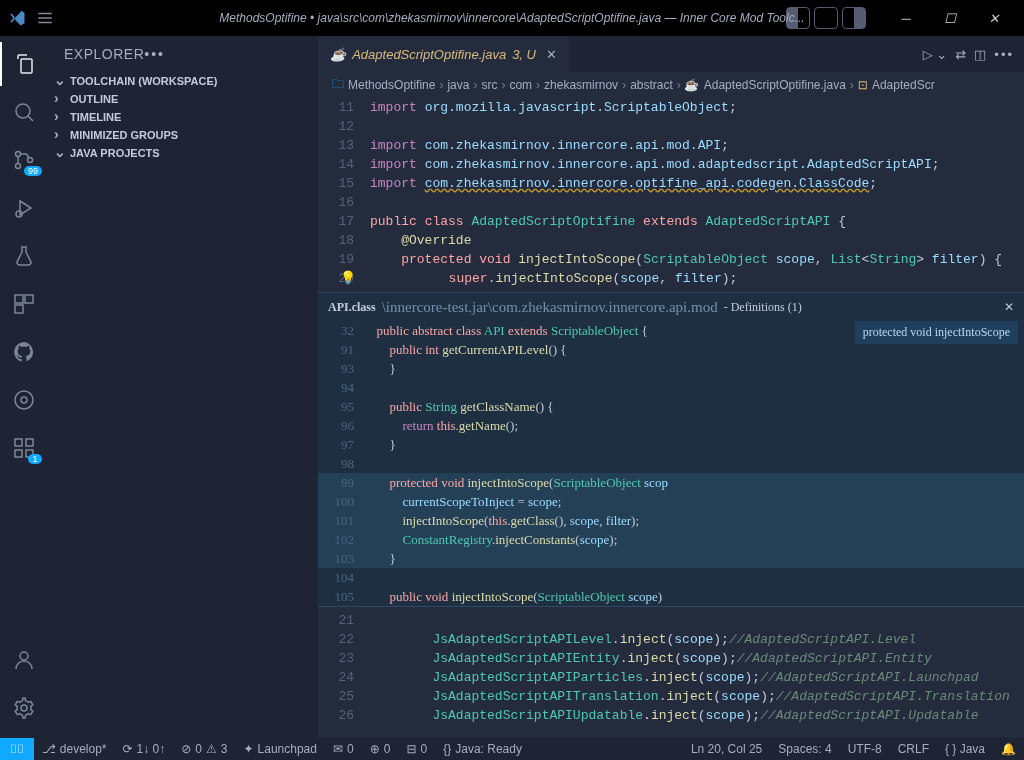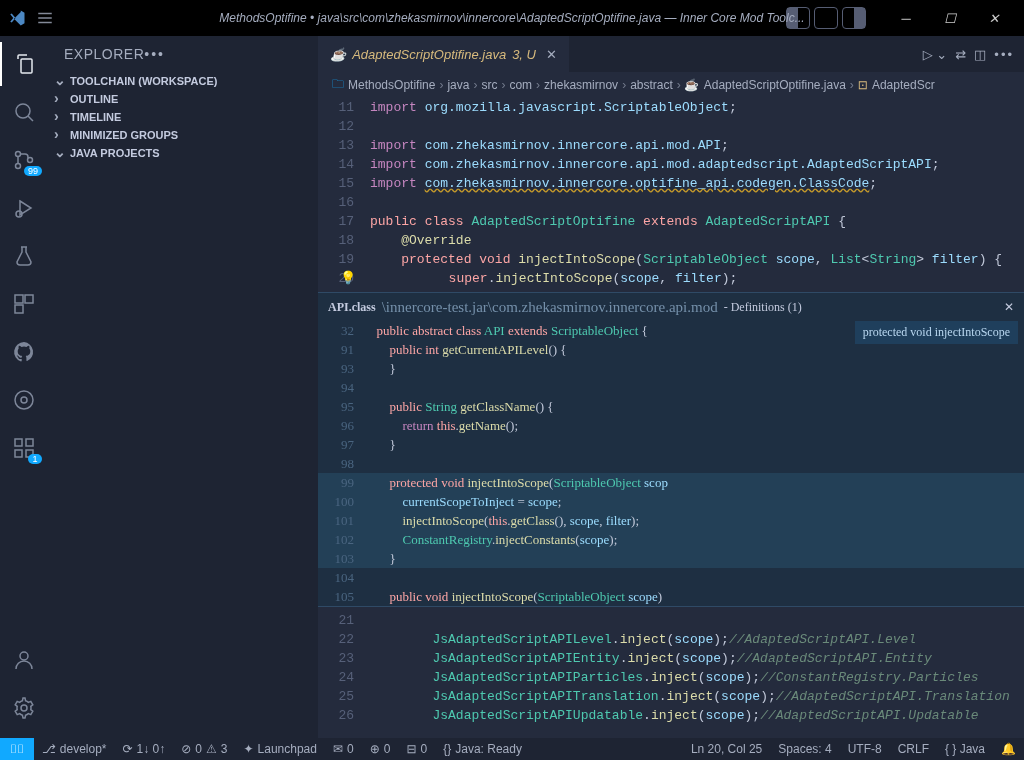--- a/index.html
+++ b/index.html
@@ -353,21 +353,21 @@
         <div class="line">
           <span class="lineno">22</span>
           <span class="code">        <span class="ty">JsAdaptedScriptAPILevel</span>.<span class="fn">inject</span>(<span class="id">scope</span>);<span class="cm">//AdaptedScriptAPI.Level</span></span>
         </div>
         <div class="line">
           <span class="lineno">23</span>
           <span class="code">        <span class="ty">JsAdaptedScriptAPIEntity</span>.<span class="fn">inject</span>(<span class="id">scope</span>);<span class="cm">//AdaptedScriptAPI.Entity</span></span>
         </div>
         <div class="line">
           <span class="lineno">24</span>
-          <span class="code">        <span class="ty">JsAdaptedScriptAPIParticles</span>.<span class="fn">inject</span>(<span class="id">scope</span>);<span class="cm">//ConstantRegistry.Particles</span></span>
+          <span class="code">        <span class="ty">JsAdaptedScriptAPIParticles</span>.<span class="fn">inject</span>(<span class="id">scope</span>);<span class="cm">//AdaptedScriptAPI.Launchpad</span></span>
         </div>
         <div class="line">
           <span class="lineno">25</span>
           <span class="code">        <span class="ty">JsAdaptedScriptAPITranslation</span>.<span class="fn">inject</span>(<span class="id">scope</span>);<span class="cm">//AdaptedScriptAPI.Translation</span></span>
         </div>
         <div class="line">
           <span class="lineno">26</span>
           <span class="code">        <span class="ty">JsAdaptedScriptAPIUpdatable</span>.<span class="fn">inject</span>(<span class="id">scope</span>);<span class="cm">//AdaptedScriptAPI.Updatable</span></span>
         </div>
       </div>

